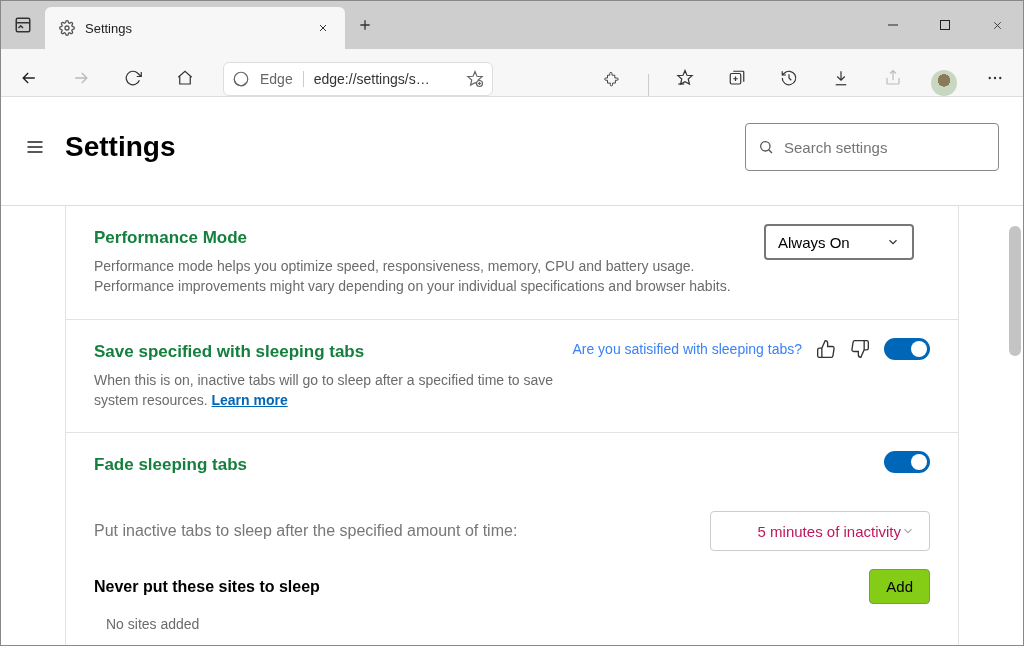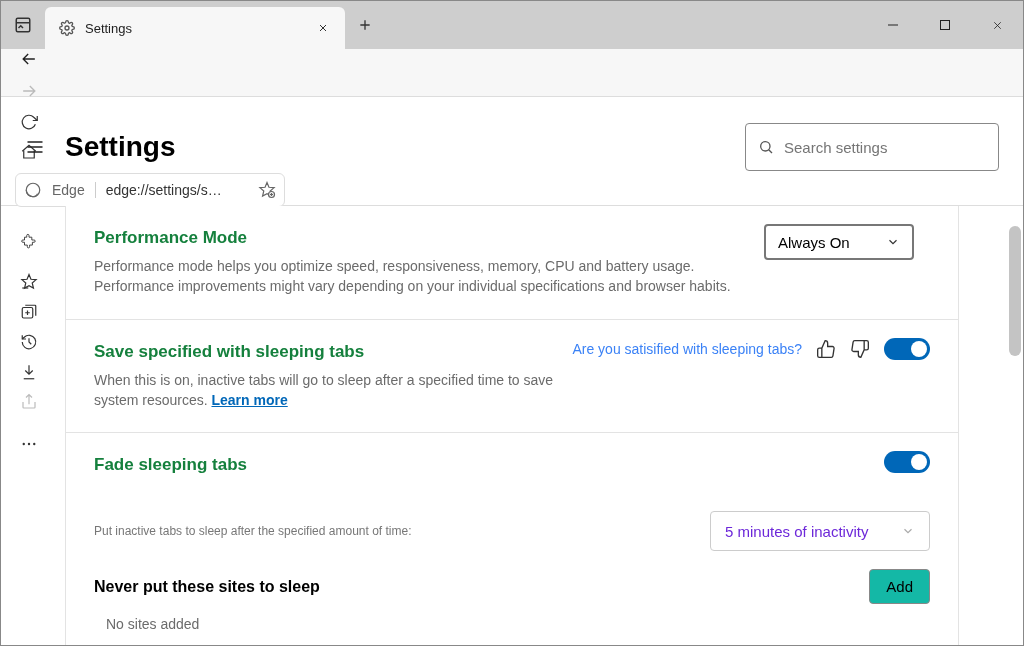--- a/index.html
+++ b/index.html
@@ -10,21 +10,21 @@
   .tab-actions-btn { width: 44px; display:flex; align-items:center; justify-content:center; color:#333; }
   .tab { margin-top:6px; background:#f7f7f7; border-radius:6px 6px 0 0; width: 300px; display:flex; align-items:center; padding:0 10px 0 14px; gap:10px; }
   .tab .tab-title { flex:1; font-size:13px; color:#222; }
   .tab .close { width:24px; height:24px; display:flex; align-items:center; justify-content:center; color:#555; border-radius:4px; }
   .new-tab { width:40px; display:flex; align-items:center; justify-content:center; color:#444; }
   .title-spacer { flex:1; }
   .win-btns { display:flex; }
   .win-btn { width:52px; display:flex; align-items:center; justify-content:center; color:#222; }
   
   
-  .toolbar { height:48px; background:#f7f7f7; border-bottom:1px solid #ddd; display:flex; align-items:flex-start; padding:0 8px; gap:12px;flex-direction:column; }
+  .toolbar { height:48px; background:#f7f7f7; border-bottom:1px solid #ddd; display:flex; align-items:flex-end; padding:0 8px; gap:12px; }
   .tool { width:40px; height:36px; display:flex; align-items:center; justify-content:center; color:#555; border-radius:4px; }
   .tool.disabled { color:#bbb; }
   .addrbox { flex:0 0 auto; margin:0 6px; background:#fff; border:1px solid #ddd; border-radius:6px; height:34px; display:flex; align-items:center; padding:0 8px; gap:10px; width:270px; }
   .edge-label { font-size:14px; color:#666; padding-right:10px; border-right:1px solid #ccc; }
   .addr-text { font-size:14px; color:#333; flex:1; overflow:hidden; white-space:nowrap; text-overflow:ellipsis; }
   .spacer { flex:1; }
   .divider { width:1px; height:22px; background:#ccc; margin:0 4px; }
   .avatar { width:26px; height:26px; border-radius:50%; background: radial-gradient(circle at 50% 40%, #8a7a5a 30%, #c8d8c0 31% 100%); margin:0 6px; }
   
   
@@ -48,27 +48,27 @@
   .learn { color:#0067b8; text-decoration:underline;font-weight:bold; }
 
   .dropdown { position:absolute; right:44px; top:18px; border:2px solid #777; border-radius:4px; height:36px; min-width:150px; display:flex; align-items:center; justify-content:space-between; padding:0 12px; font-size:15px; }
   .row-right { position:absolute; right:28px; top:18px; display:flex; align-items:center; gap:14px; }
   .feedback-q { font-size:14px; color:#3b82f6; }
 
   .toggle { width:46px; height:22px; border-radius:11px; background:#0067b8; position:relative; }
   .toggle::after { content:""; position:absolute; right:3px; top:3px; width:16px; height:16px; background:#fff; border-radius:50%; }
 
   .sub { padding:14px 28px 4px; }
-  .sub-title { font-size:12px; color:#777; }
+  .sub-title { font-size:16px; color:#777; }
   .sub-row { display:flex; align-items:center; justify-content:space-between; }
-  .select-inactive { border:1px solid #ccc; border-radius:4px; height:40px; min-width:220px; display:flex; align-items:center; justify-content:space-between; padding:12px 14px; color:#6d28d9; font-size:15px; }
+  .select-inactive { border:1px solid #ccc; border-radius:4px; height:40px; min-width:220px; display:flex; align-items:center; justify-content:flex-end; padding:12px 14px; color:#be185d; font-size:15px; }
 
   .never-row { display:flex; align-items:center; justify-content:space-between; padding:14px 28px 6px; }
   .never-row h4 { font-size:16px; font-weight:600; }
-  .add-btn { border:1px solid #888; border-radius:4px; padding:8px 16px; font-size:15px; background:#14b8a6; }
+  .add-btn { border:1px solid #888; border-radius:4px; padding:8px 16px; font-size:15px; background:#84cc16; }
 
   .no-sites { padding:6px 40px 18px; font-size:14px; color:#6b6b6b; }
 
   .scrollbar { position:absolute; right:2px; top:20px; width:12px; height:130px; background:#c4c4c4; border-radius:6px; }
 
   svg { display:block; }
 </style>
 </head>
 <body>
 

